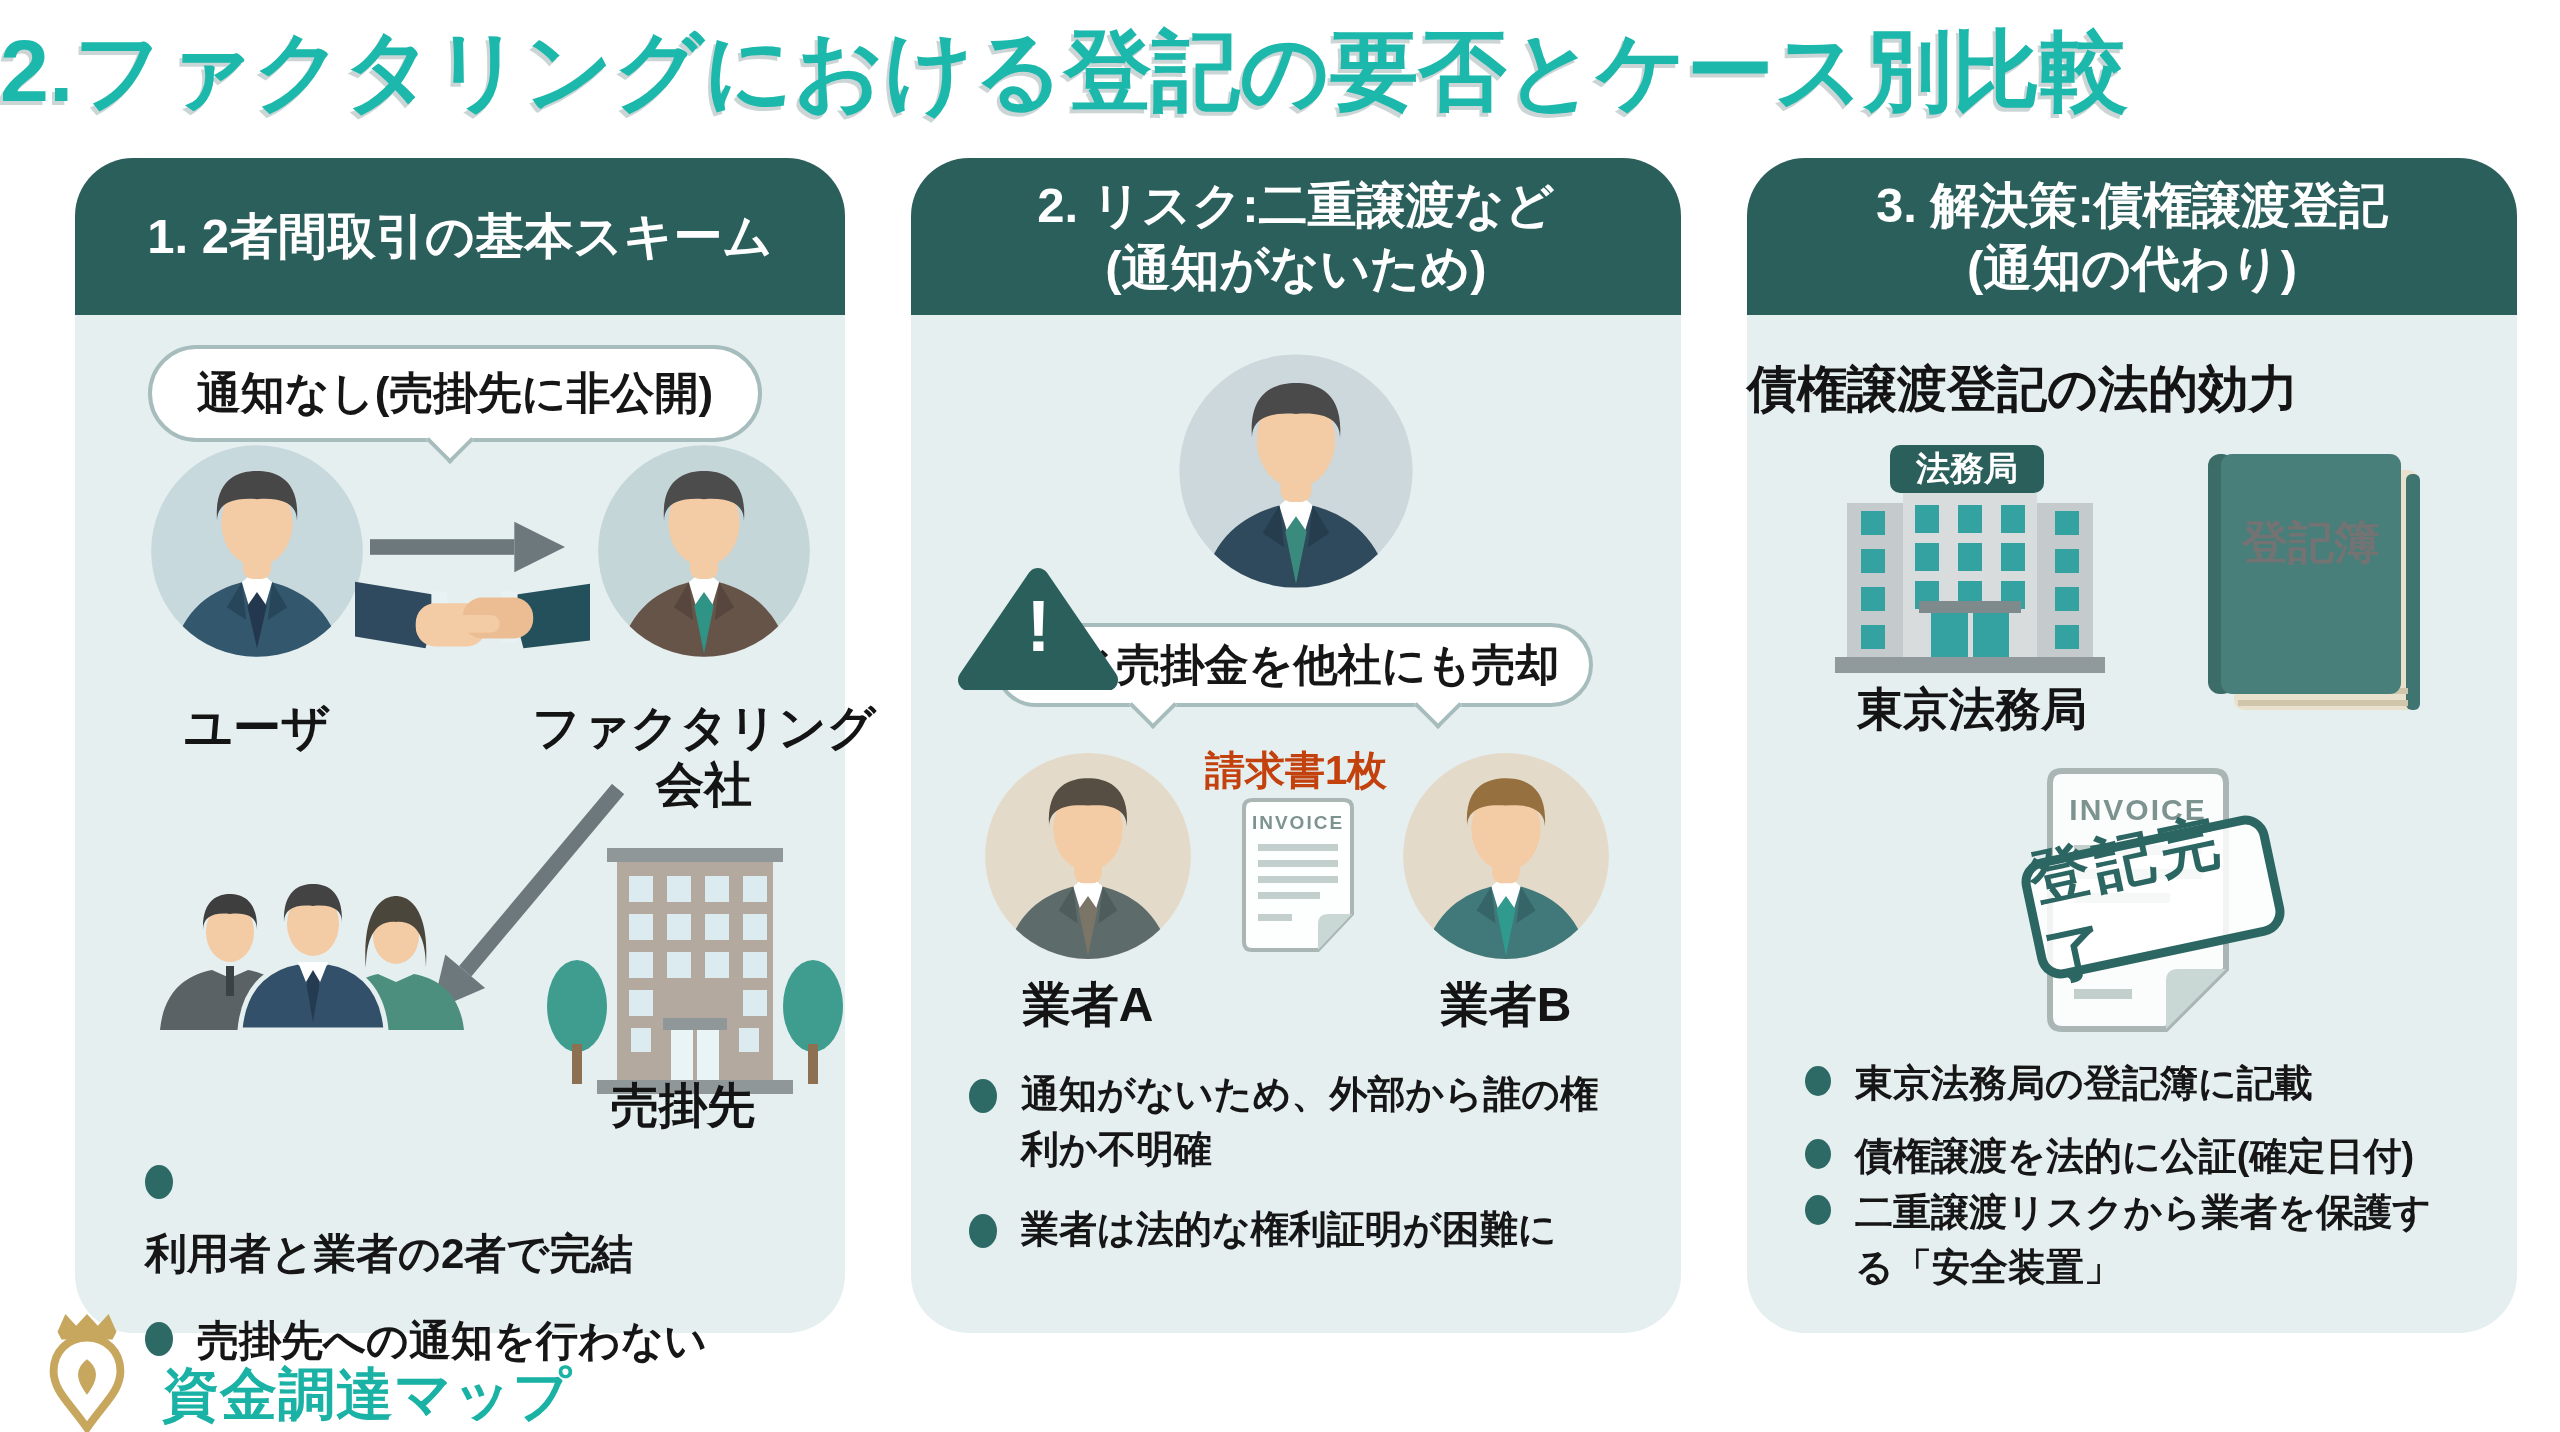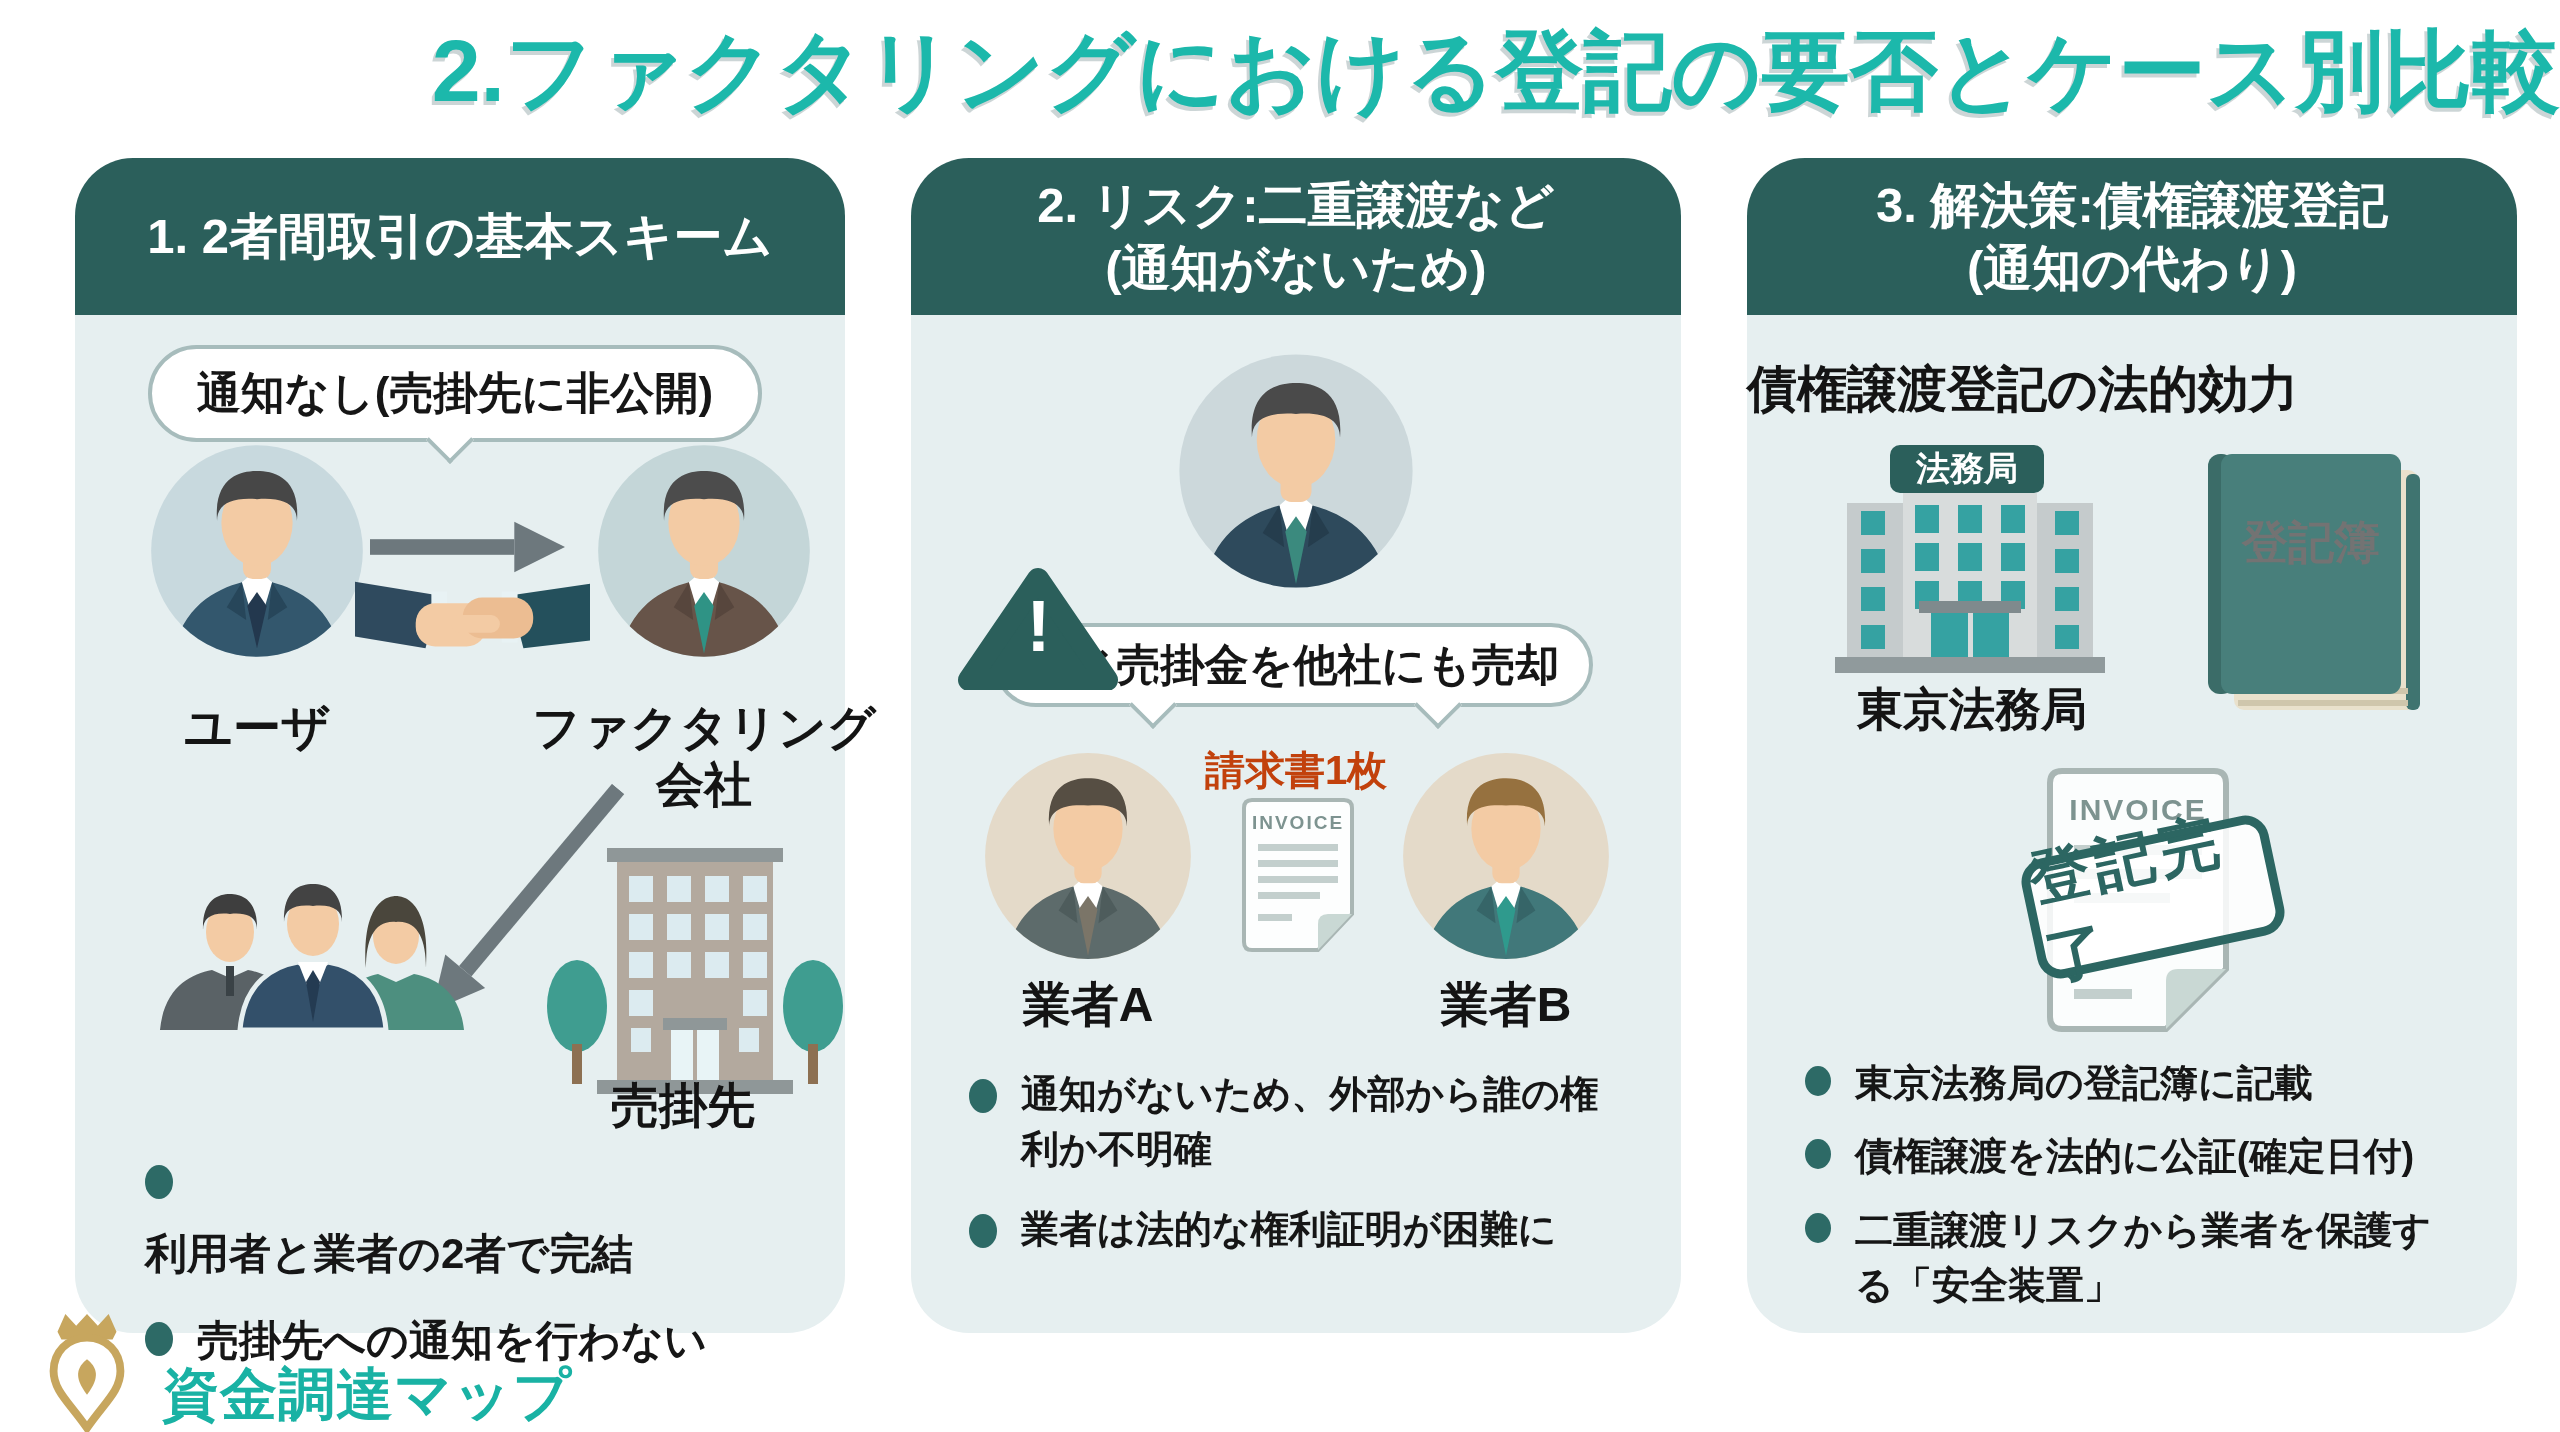--- a/index.html
+++ b/index.html
@@ -1,20 +1,20 @@
 <!DOCTYPE html>
 <html><head>
 <meta charset="utf-8">
 <style>
   * { margin:0; padding:0; box-sizing:border-box; }
   html,body { width:2560px; height:1432px; background:#ffffff; overflow:hidden;
     font-family:"Liberation Sans","DejaVu Sans",sans-serif; }
   .page { position:relative; width:2560px; height:1432px; background:#ffffff; }
 
-  .main-title { position:absolute; top:12px; left:0; width:2560px; text-align:right;
+  .main-title { position:absolute; top:12px; left:0; width:2560px; text-align:left;
     font-size:88px; font-weight:900; color:#1cb8ab; letter-spacing:0px;
     text-shadow:-3px 4px 0 rgba(22,62,70,0.22); white-space:nowrap; }
 
   .panels { position:absolute; top:158px; left:75px; display:flex; gap:66px; }
   .panel { position:relative; width:770px; height:1175px; }
   .panel-header { position:absolute; top:0; left:0; width:770px; height:157px;
     background:#2b5f5b; border-radius:58px 58px 0 0; color:#ffffff;
     display:flex; flex-direction:column; align-items:center; justify-content:center;
     font-size:49px; font-weight:800; line-height:1.28; text-align:center; }
   .panel-body { position:absolute; top:157px; left:0; width:770px; height:1018px;
@@ -367,21 +367,21 @@
         </div>
         <div class="stamp abs" style="left:280px; top:521px; width:252px; height:122px;">
           <span>登記完了</span>
         </div>
 
         <ul class="bullets abs" style="left:58px; top:741px; width:660px; font-size:38px;">
           <li style="margin-bottom:18px;">
             <span class="dot" style="width:26px; height:30px; margin-top:10px;"></span>
             <span>東京法務局の登記簿に記載</span>
           </li>
-          <li style="margin-bottom:18px;">
+          <li style="">
             <span class="dot" style="width:26px; height:30px; margin-top:10px;"></span>
             <span>債権譲渡を法的に公証(確定日付)</span>
           </li>
           <li>
             <span class="dot" style="width:26px; height:30px; margin-top:10px;"></span>
             <span>二重譲渡リスクから業者を保護する「安全装置」</span>
           </li>
         </ul>
       </div>
     </div>

